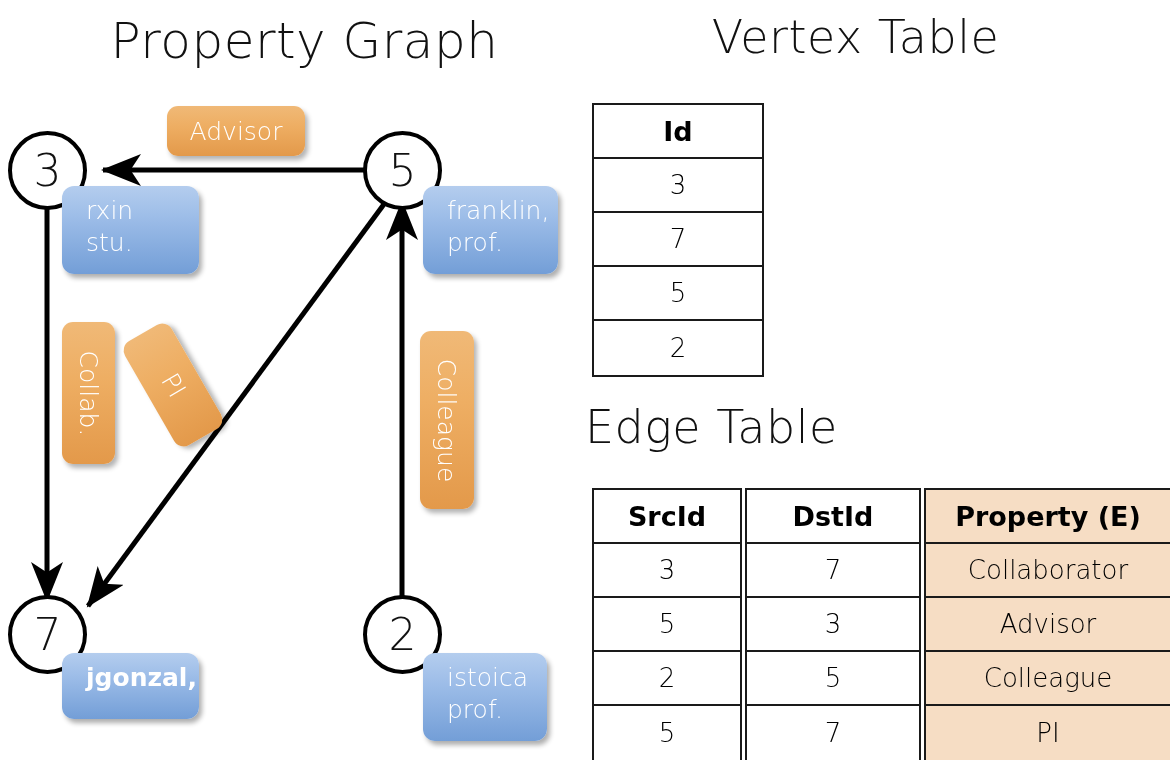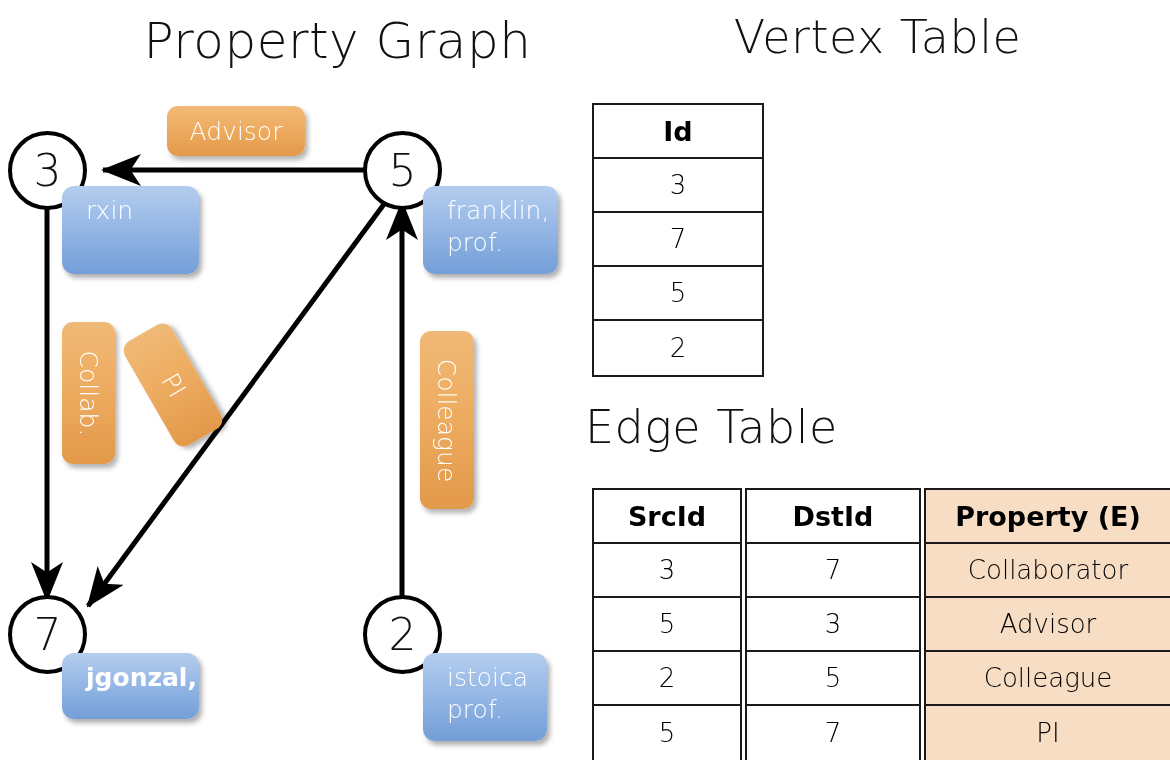--- a/index.html
+++ b/index.html
@@ -19,28 +19,27 @@
   
   .title {
     position: absolute;
     font-family: "DejaVu Sans", sans-serif;
     font-weight: 300;
     color: #111;
     white-space: nowrap;
     letter-spacing: 0.5px;
   }
   #title-property-graph {
-    left: 0; top: 12px;
+    left: 12px; top: 12px;
     width: 585px;
     text-align: center;
     font-size: 50px;
-    padding-left: 45px;
   }
   #title-vertex-table {
-    left: 585px; top: 10px;
+    left: 563px; top: 10px;
     width: 585px;
     text-align: center;
     font-size: 46px;
   }
   #title-edge-table {
     left: 585px; top: 400px;
     width: 585px;
     text-align: left;
     font-size: 46px;
   }
@@ -178,20 +177,21 @@
   <div class="node" style="left:8px; top:131px; width:79px; height:79px;">3</div>
 
   <div class="node" style="left:363px; top:131px; width:79px; height:79px;">5</div>
 
   <div class="node" style="left:8px; top:595px; width:79px; height:79px;">7</div>
 
   <div class="node" style="left:363px; top:595px; width:79px; height:79px;">2</div>
 
   <div class="prop-box" style="left:62px; top:186px; width:137px; height:88px;">
     <div>rxin</div>
+    <div>stu.</div>
   </div>
 
   <div class="prop-box" style="left:423px; top:186px; width:135px; height:88px;">
     <div>franklin,</div>
     <div>prof.</div>
   </div>
 
   <div class="prop-box" style="left:62px; top:653px; width:137px; height:66px;font-weight:bold;">
     <div>jgonzal,</div>
   </div>

